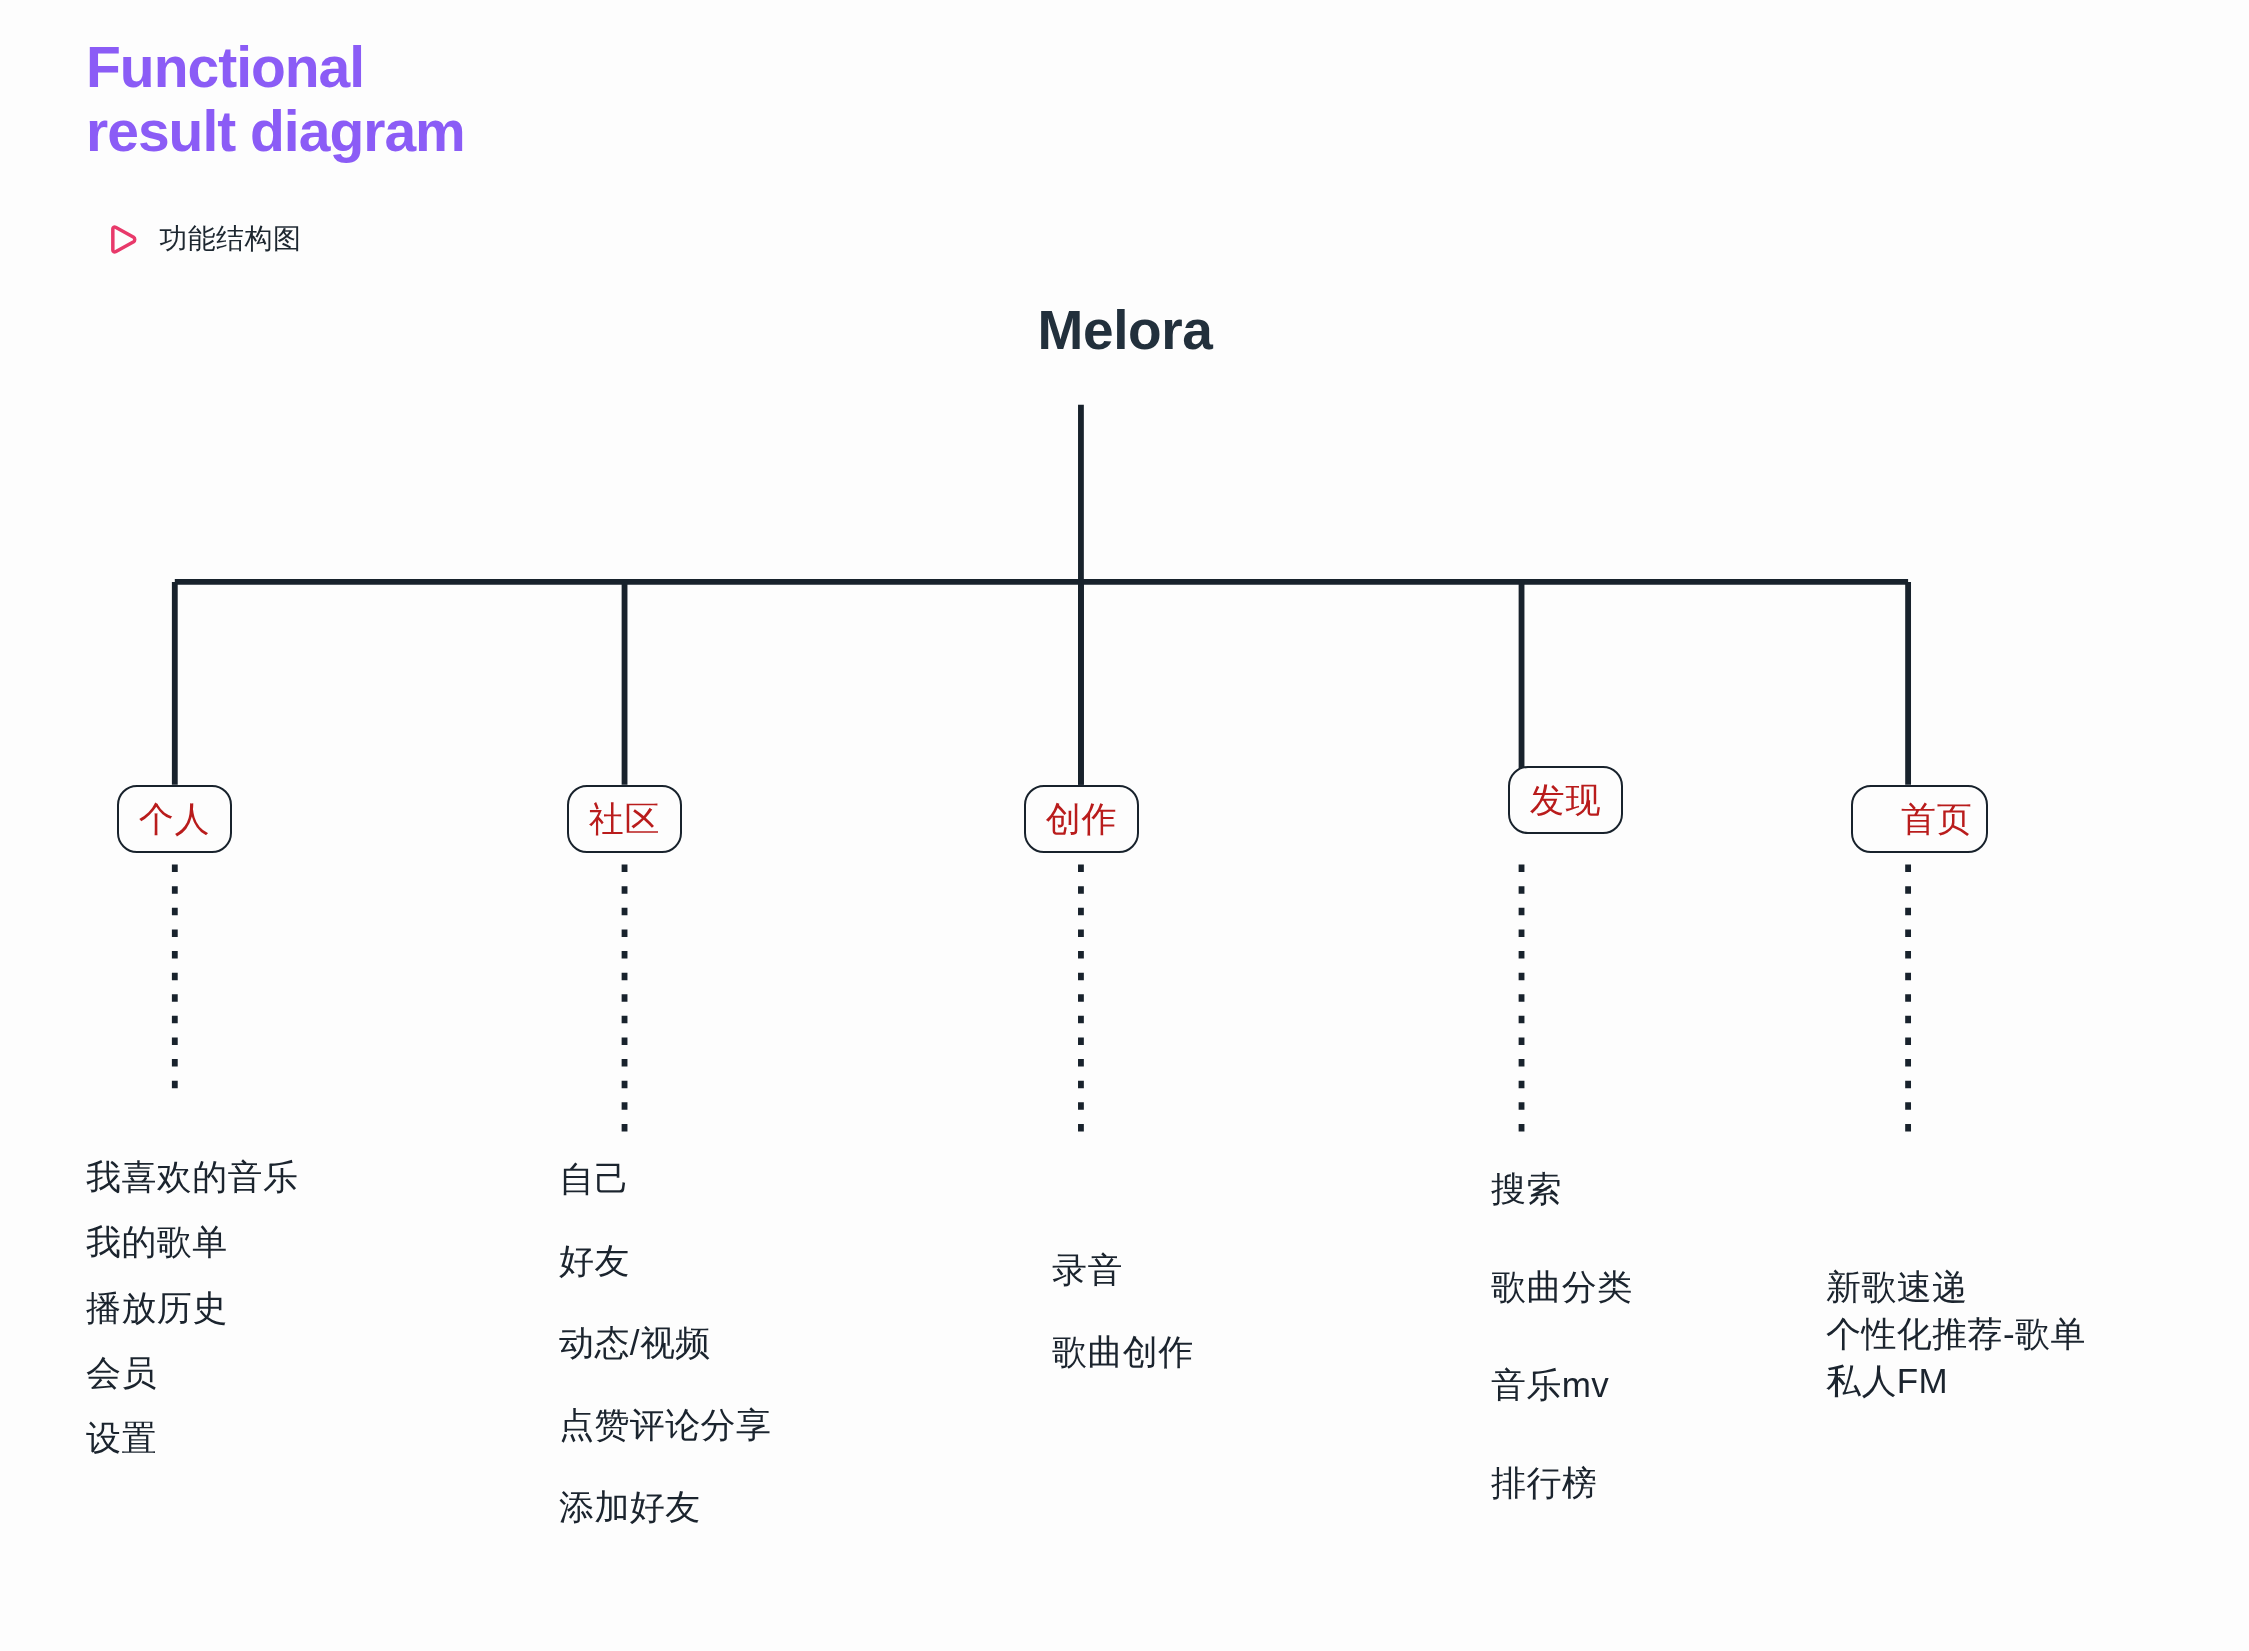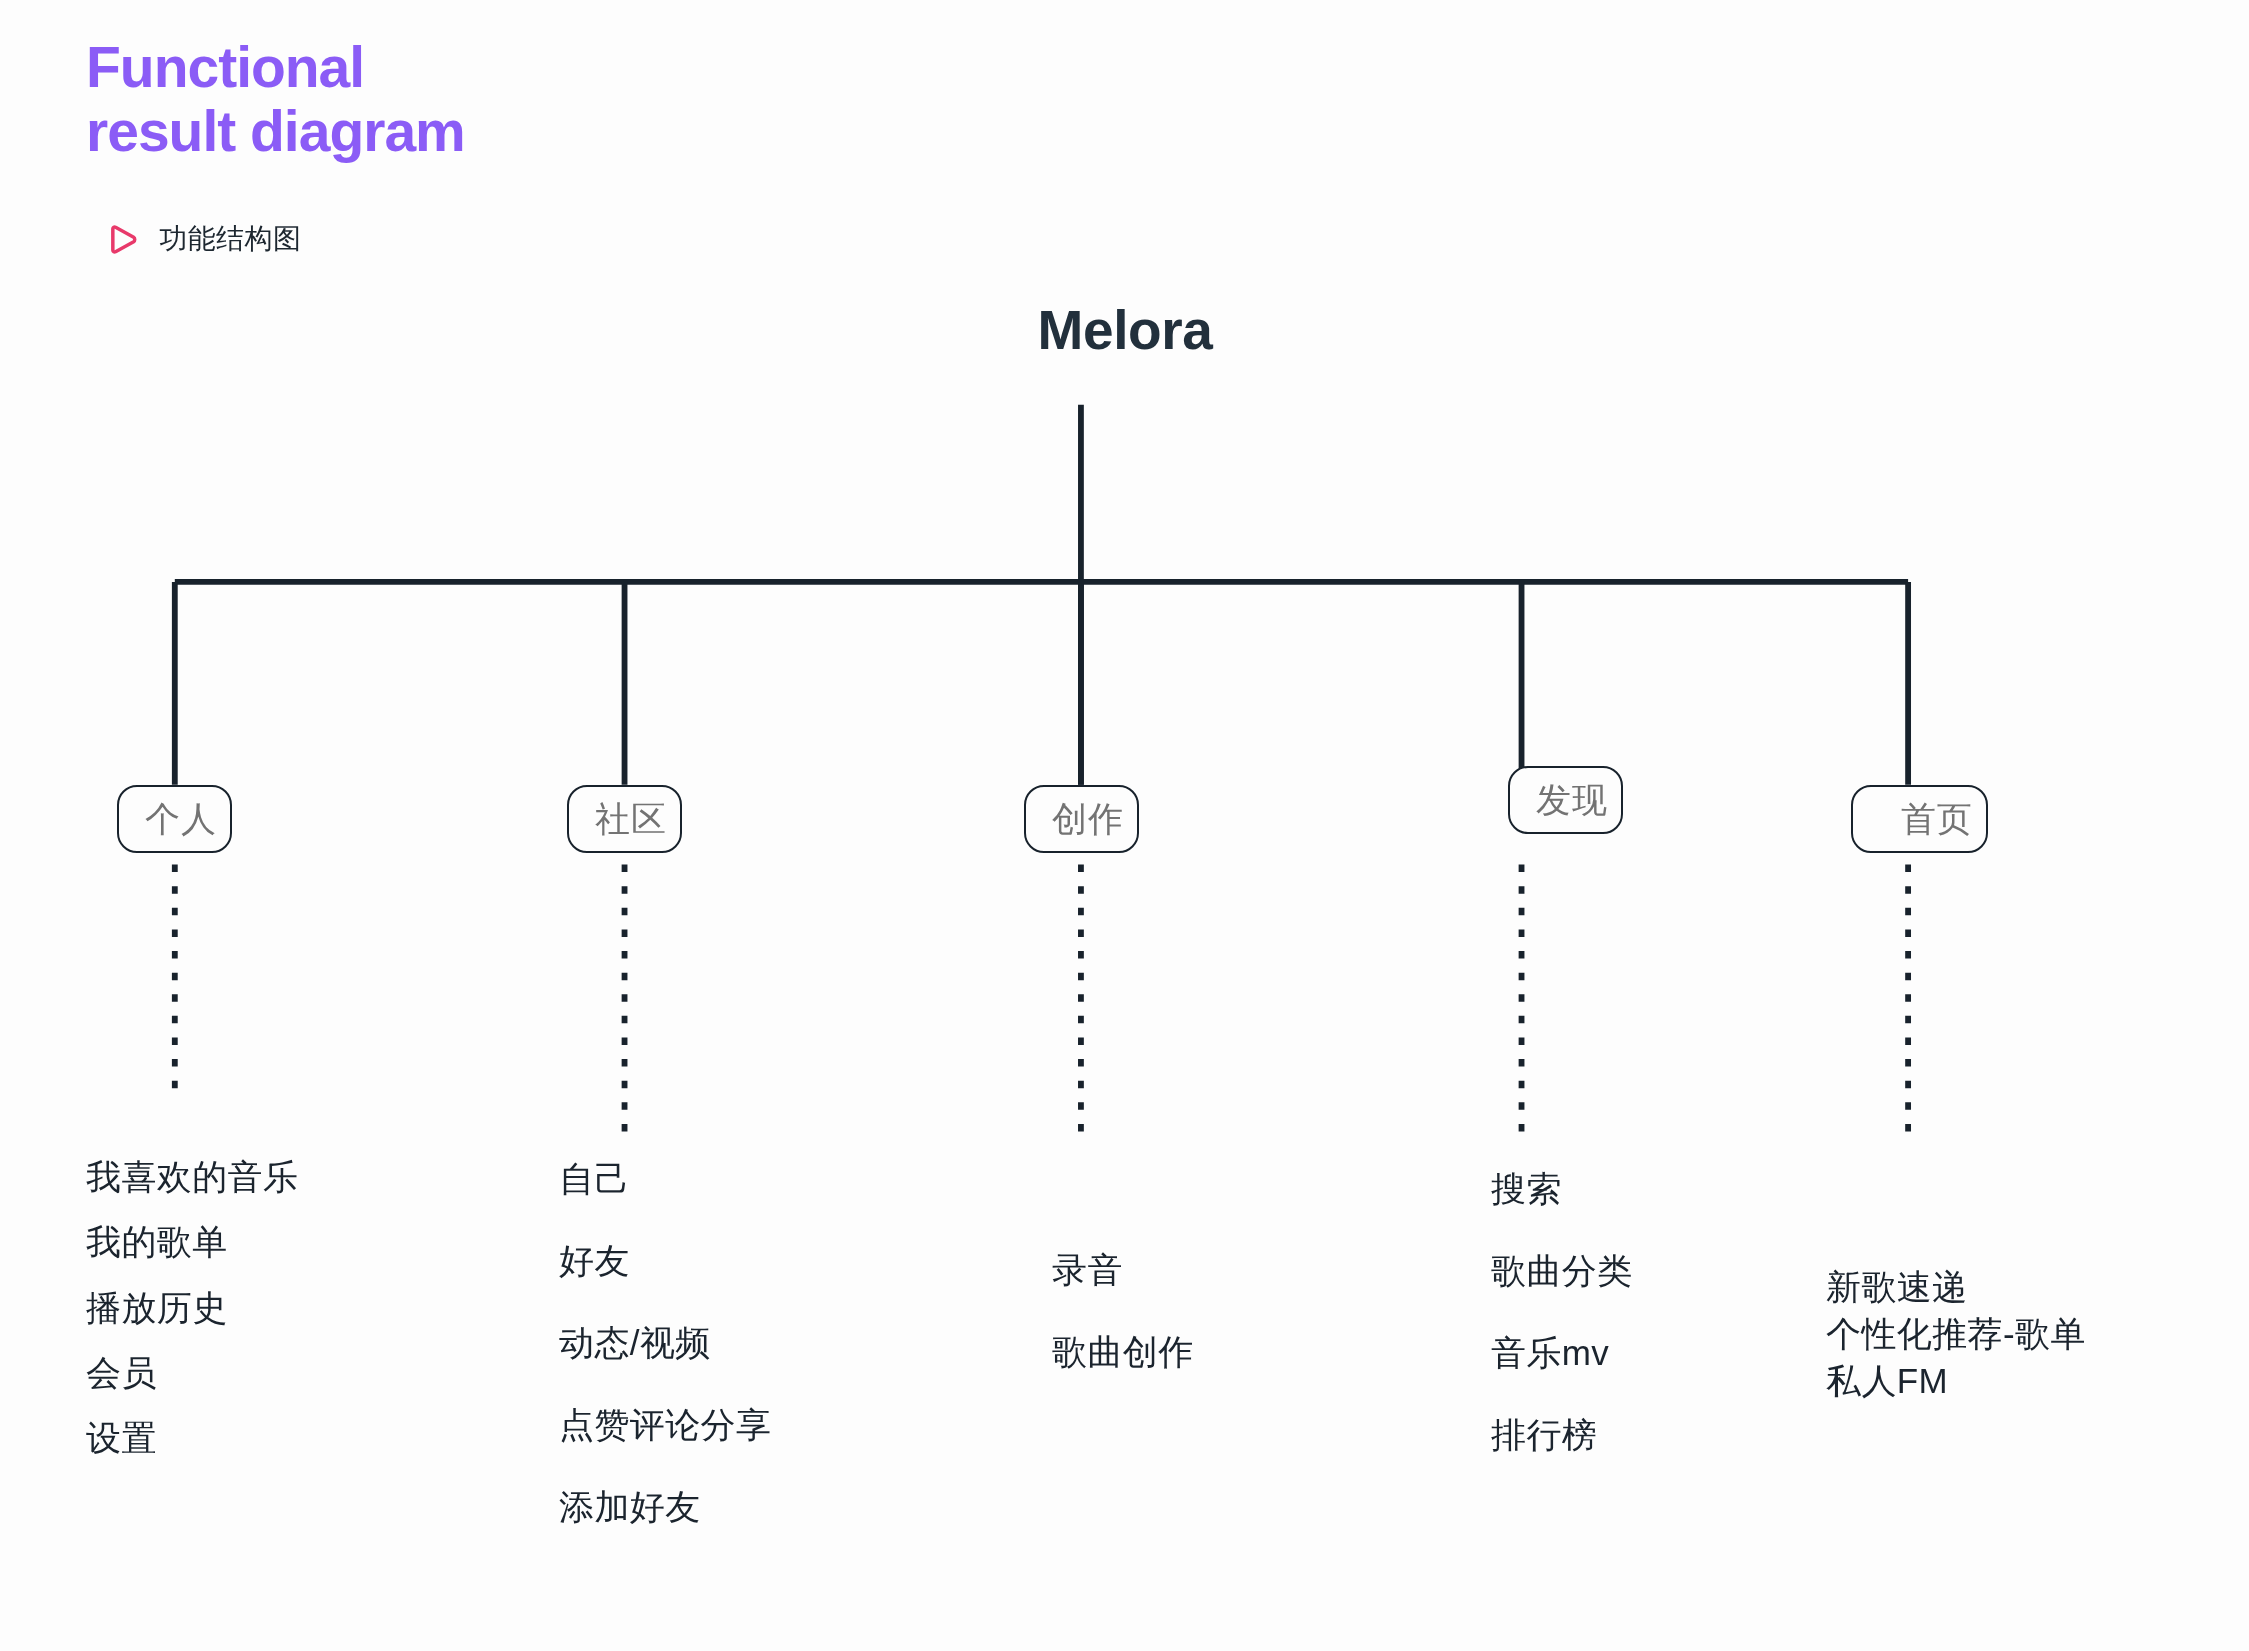--- a/index.html
+++ b/index.html
@@ -80,24 +80,24 @@
   
   .node {
     position: absolute;
     box-sizing: border-box;
     height: 68px;
     border: 2.5px solid #18222c;
     border-radius: 20px;
     background: #fdfdfd;
     display: flex;
     align-items: center;
-    justify-content: flex-end;
+    justify-content: center;
     font-size: 35px;
     font-weight: 400;
-    color: #737373;
+    color: #b91c1c;
     letter-spacing: 0.8px;
     padding: 0 13.3px;
   }
 
   
   .leaf-list {
     position: absolute;
     display: flex;
     flex-direction: column;
   }
@@ -167,21 +167,21 @@
       <div class="node" style="top: 785px; left: 1024px; min-width: 115px;">
         <span>创作</span>
       </div>
       <div class="leaf-list" style="left: 1052px; top: 1247px; gap: 35px;">
         <div class="leaf-item">录音</div>
         <div class="leaf-item">歌曲创作</div>
       </div>
       <div class="node" style="top: 766px; left: 1464px; min-width: 115px; margin-left: 44px;">
         <span>发现</span>
       </div>
-      <div class="leaf-list" style="left: 1491px; top: 1166px; gap: 35px;">
+      <div class="leaf-list" style="left: 1491px; top: 1166px; gap: 51px;">
         <div class="leaf-item">搜索</div>
         <div class="leaf-item">歌曲分类</div>
         <div class="leaf-item">音乐mv</div>
         <div class="leaf-item">排行榜</div>
       </div>
       <div class="node" style="top: 785px; left: 1851px; min-width: 115px; padding-left: 48px;">
         <span>首页</span>
       </div>
       <div class="leaf-list" style="left: 1826px; top: 1264px; ">
         <div class="leaf-item">新歌速递</div>

